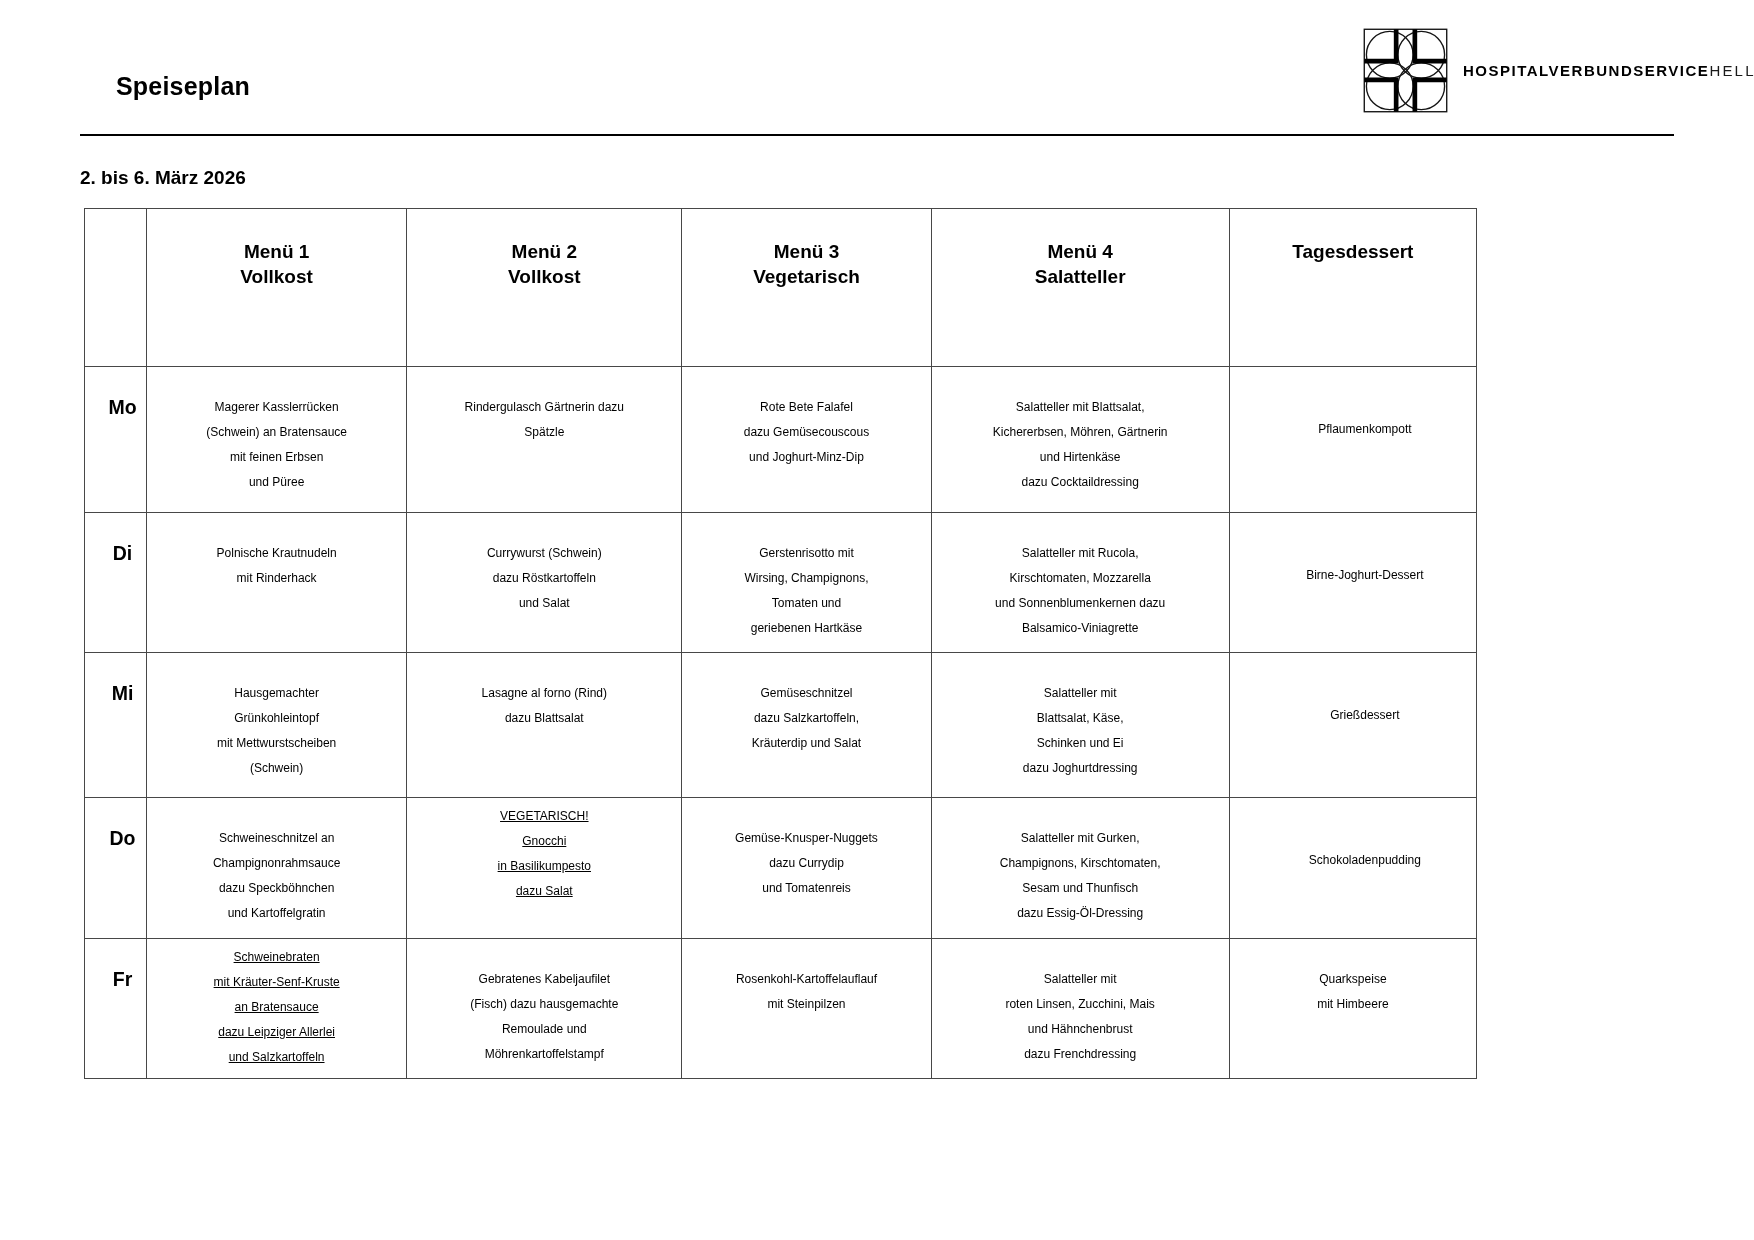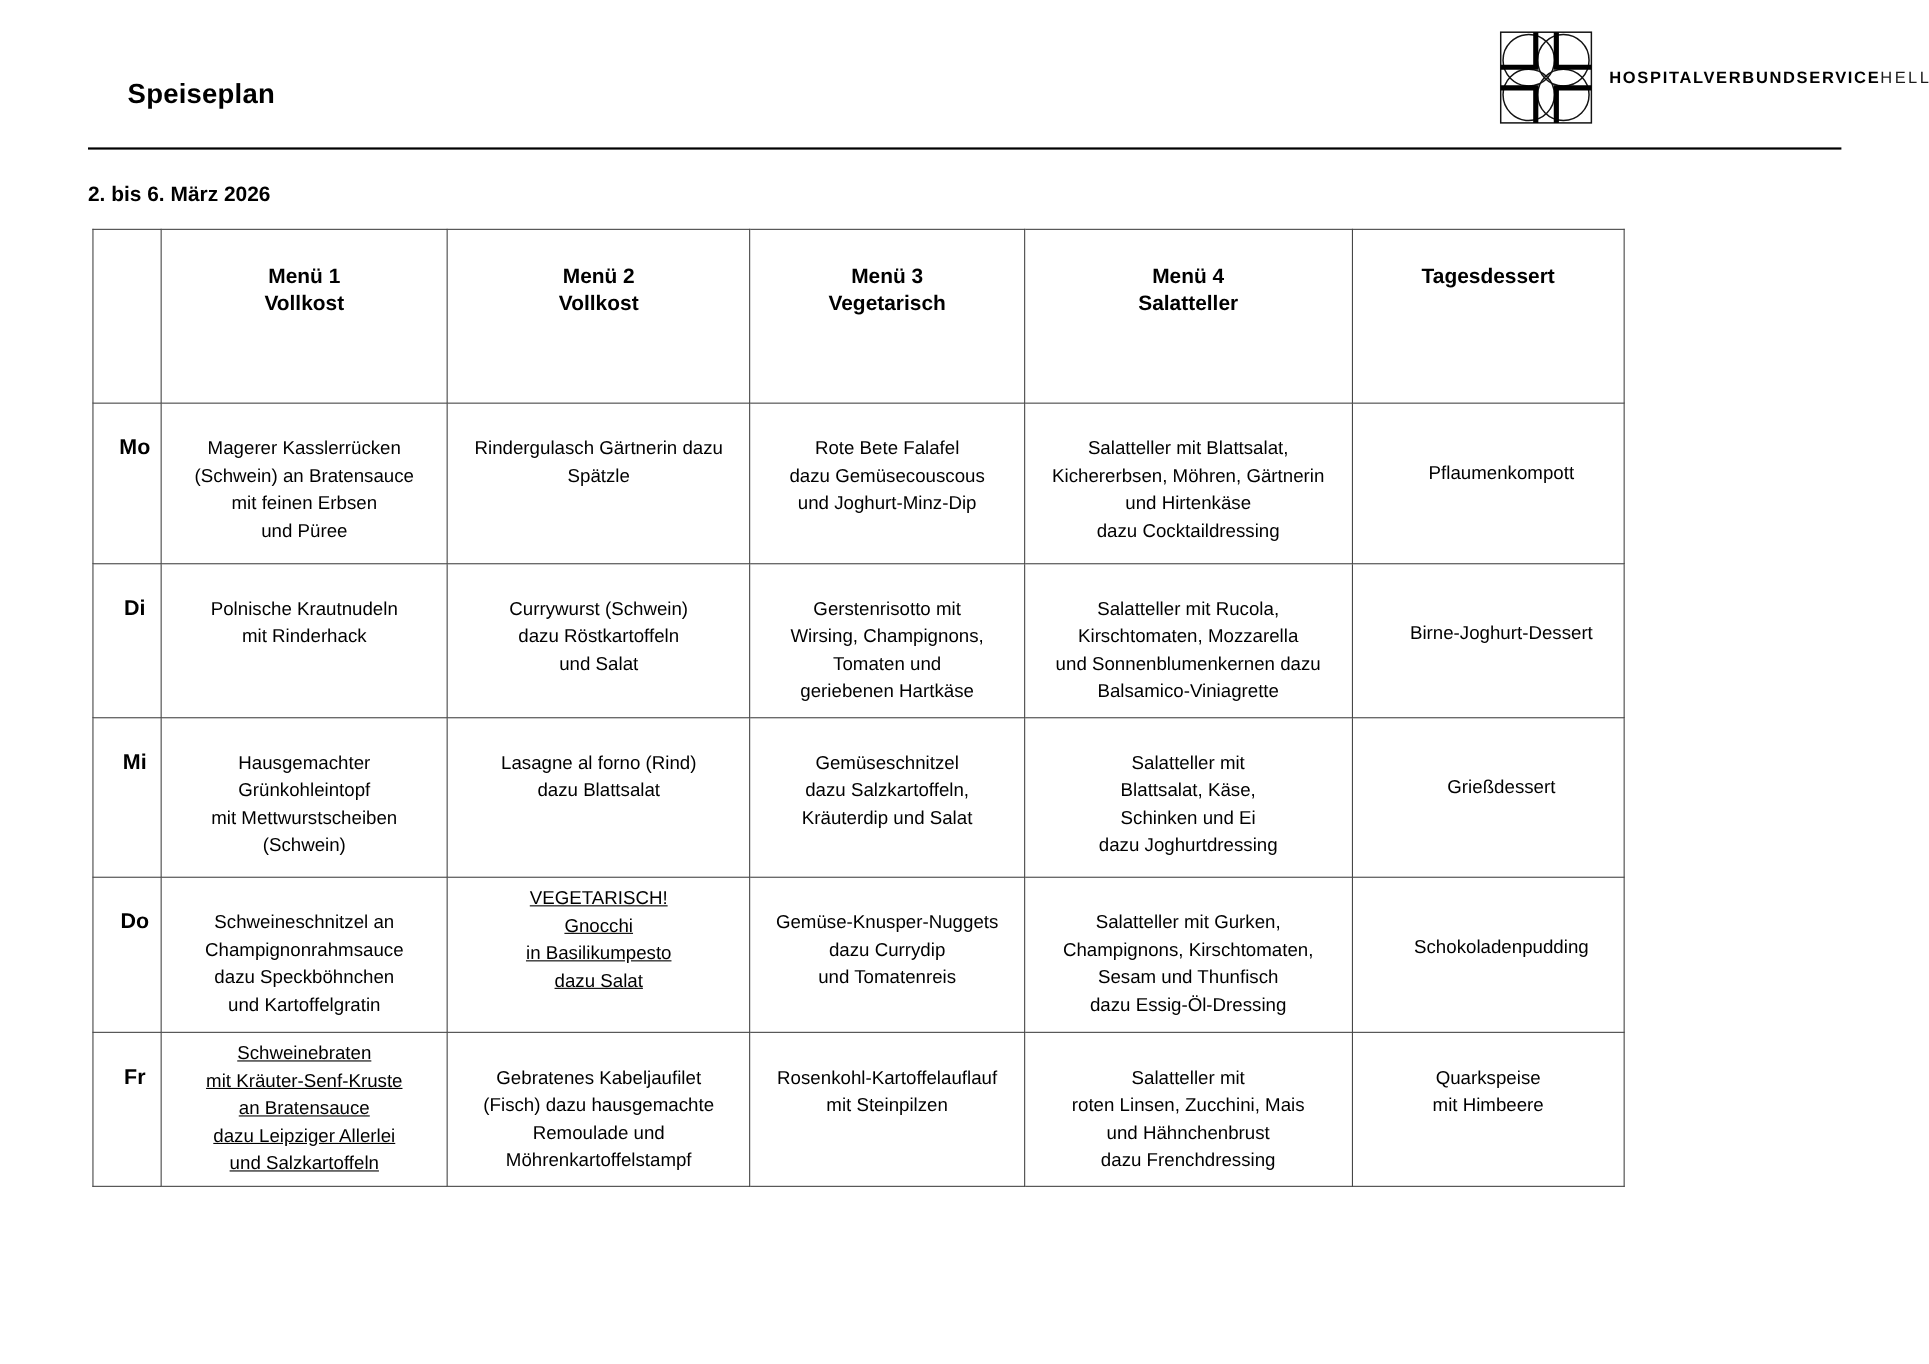--- a/index.html
+++ b/index.html
@@ -72,21 +72,21 @@
   .menu-table col.c-m2   { width: 275px; }
   .menu-table col.c-m3   { width: 249px; }
   .menu-table col.c-m4   { width: 298px; }
   .menu-table col.c-des  { width: 247px; }
 
   .menu-table th, .menu-table td {
     border: 1.6px solid #474747;
     vertical-align: top;
     text-align: center;
     padding: 28px 8px 6px 8px;
-    font-size: 17px;
+    font-size: 12px;
     line-height: 25px;
     white-space: pre-line;
     overflow: hidden;
   }
   .menu-table th.col-header {
     font-size: 19px;
     font-weight: 700;
     padding-top: 30px;
     line-height: 25px;
   }

